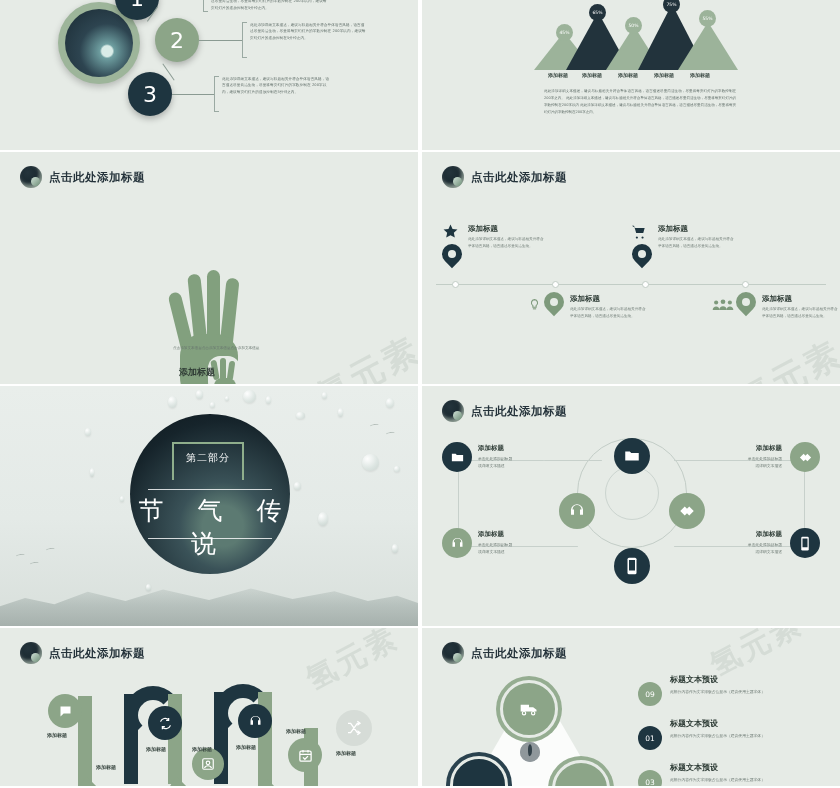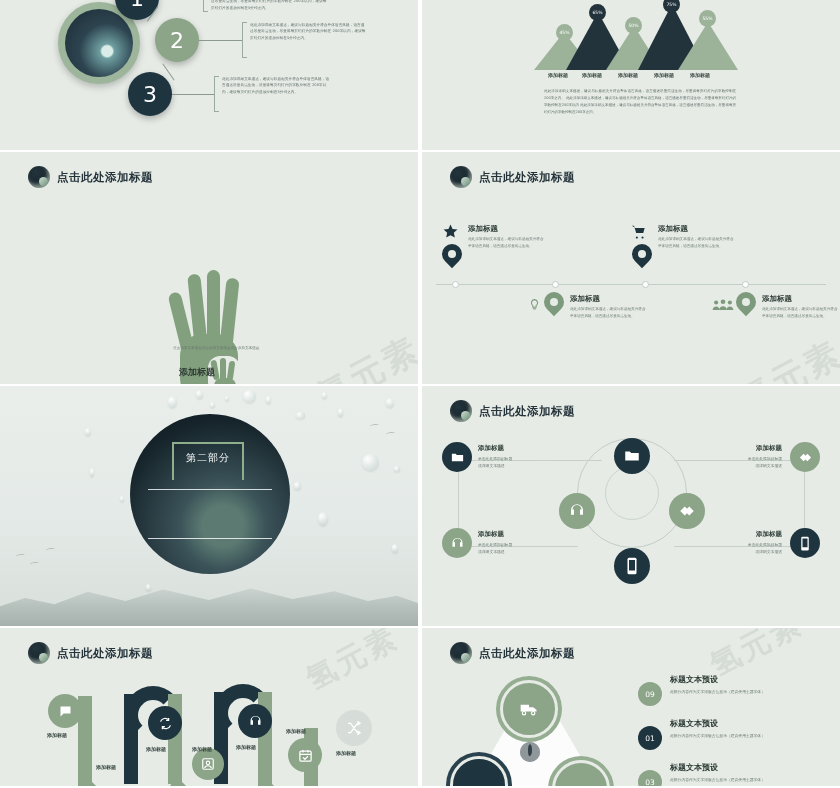--- a/index.html
+++ b/index.html
@@ -4,21 +4,21 @@
 <style>
   * { box-sizing: border-box; margin:0; padding:0; }
   html,body { width:840px; height:788px; overflow:hidden; background:#ffffff;
     font-family:"DejaVu Sans","Liberation Sans",sans-serif; }
   .grid { width:840px; height:788px; display:grid;
     grid-template-columns:418px 418px; grid-template-rows:150px 232px 240px 158px;
     gap:2px 4px; background:#ffffff; }
   .slide { position:relative; background:#e6ebe6; overflow:hidden; }
 
   
-  .hdr { position:absolute; left:28px; top:14px; display:flex; align-items:center; gap:7px; z-index:6;}
+  .hdr { position:absolute; left:20px; top:14px; display:flex; align-items:center; gap:7px; z-index:6;}
   .hdr-ic { width:22px; height:22px; border-radius:50%;
     background:radial-gradient(circle at 35% 30%, #24343c 0%, #1b2a31 45%, #7e9a7c 100%);
     box-shadow:inset -2px -3px 4px rgba(255,255,255,.35); position:relative; flex:none;}
   .hdr-ic:after{content:"";position:absolute;left:11px;top:11px;width:9px;height:9px;border-radius:50%;
     background:linear-gradient(135deg,#cfe0d6,#6f8f78);}
   .hdr-tx { font-size:11.5px; font-weight:bold; color:#25333b; letter-spacing:.5px; white-space:nowrap;}
 
   .wm { position:absolute; font-size:34px; color:rgba(130,150,135,.17); font-weight:bold;
     transform:rotate(-28deg); letter-spacing:3px; pointer-events:none; z-index:5;
     font-family:"DejaVu Serif","Liberation Serif",serif; }
@@ -287,20 +287,21 @@
     <div class="bird" style="left:16px;top:168px;"></div>
     <div class="bird" style="left:30px;top:176px;"></div>
     <div class="bird" style="left:46px;top:162px;"></div>
     <div class="bird" style="left:370px;top:38px;"></div>
     <div class="bird" style="left:386px;top:46px;"></div>
 
     <div class="bigc"></div>
     <div class="brkt"></div>
     <div class="p2">第二部分</div>
     <div class="rule" style="top:103px;"></div>
+    <div class="s5ttl">节 气 传 说</div>
     <div class="rule" style="top:152px;"></div>
     <div class="mtn"></div>
   </div>
 
   <div class="slide">
     <div class="hdr">
       <span class="hdr-ic"></span>
       <span class="hdr-tx">点击此处添加标题</span>
     </div>
 

